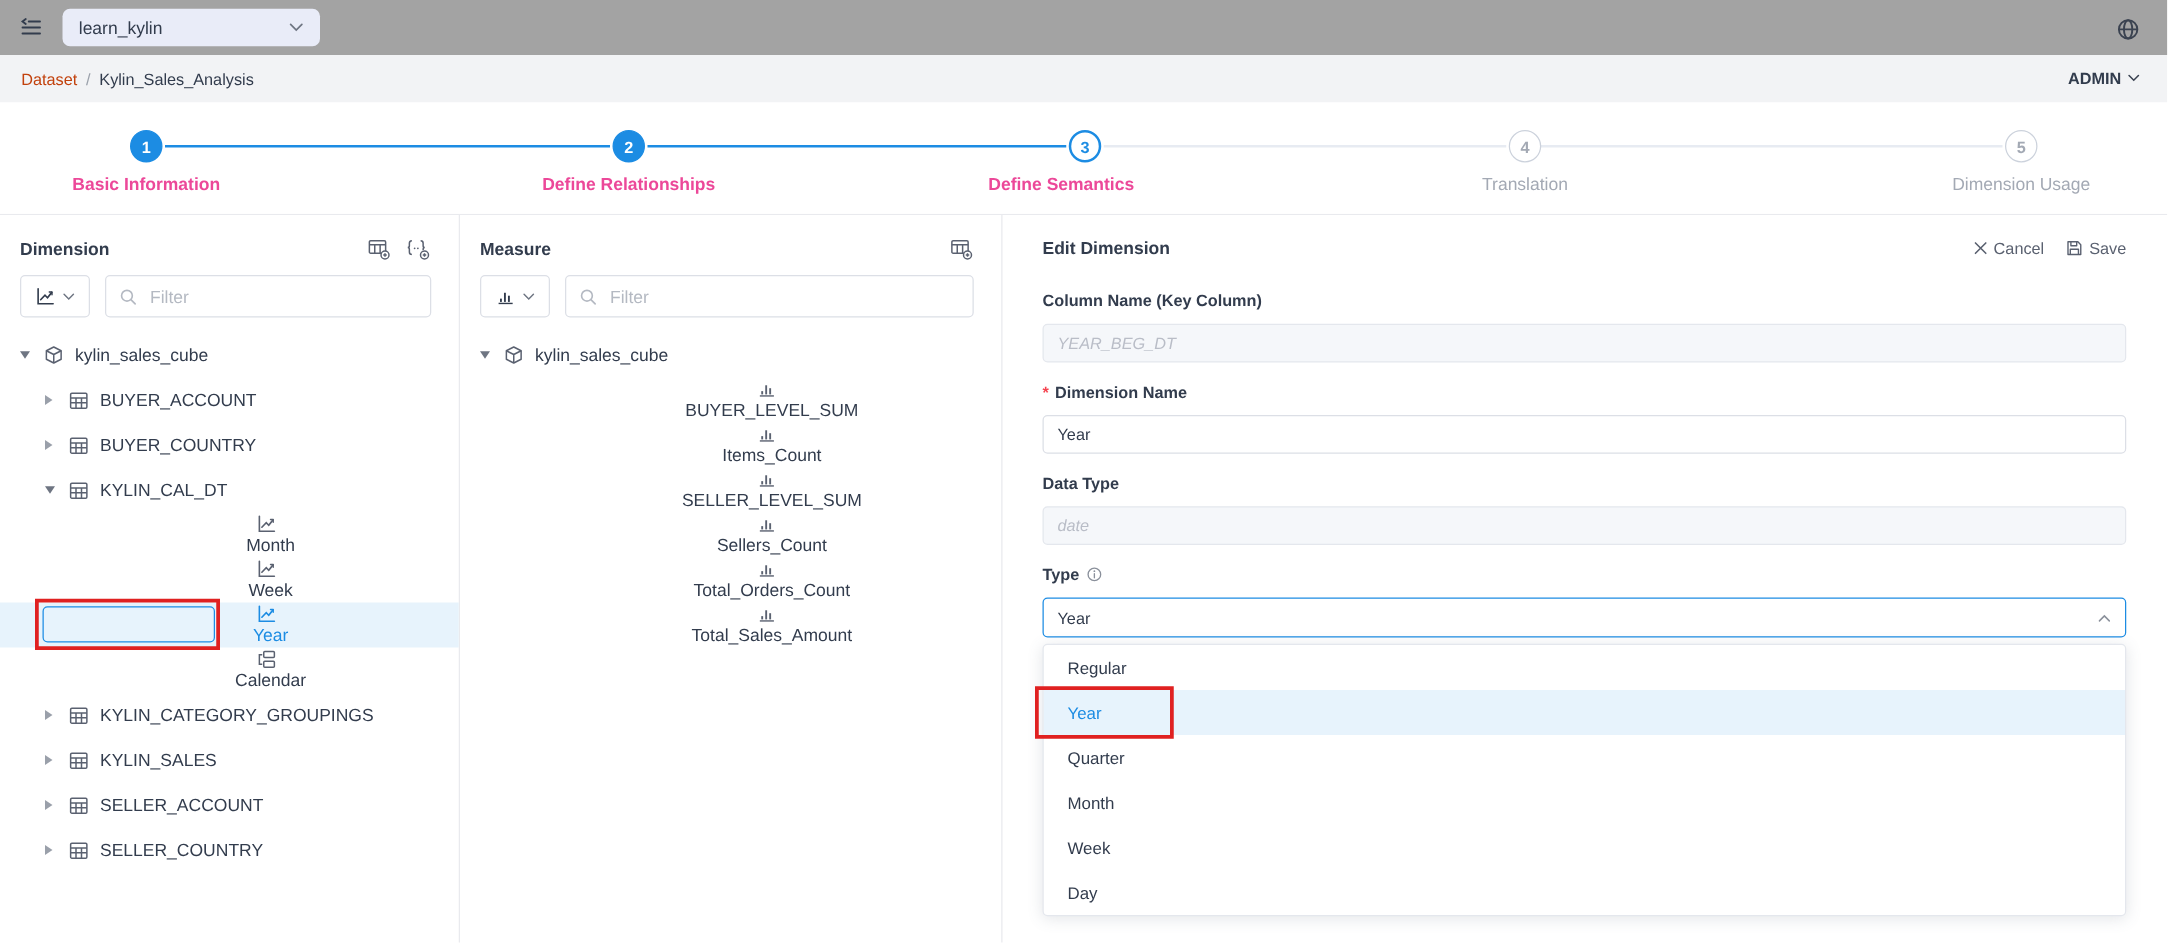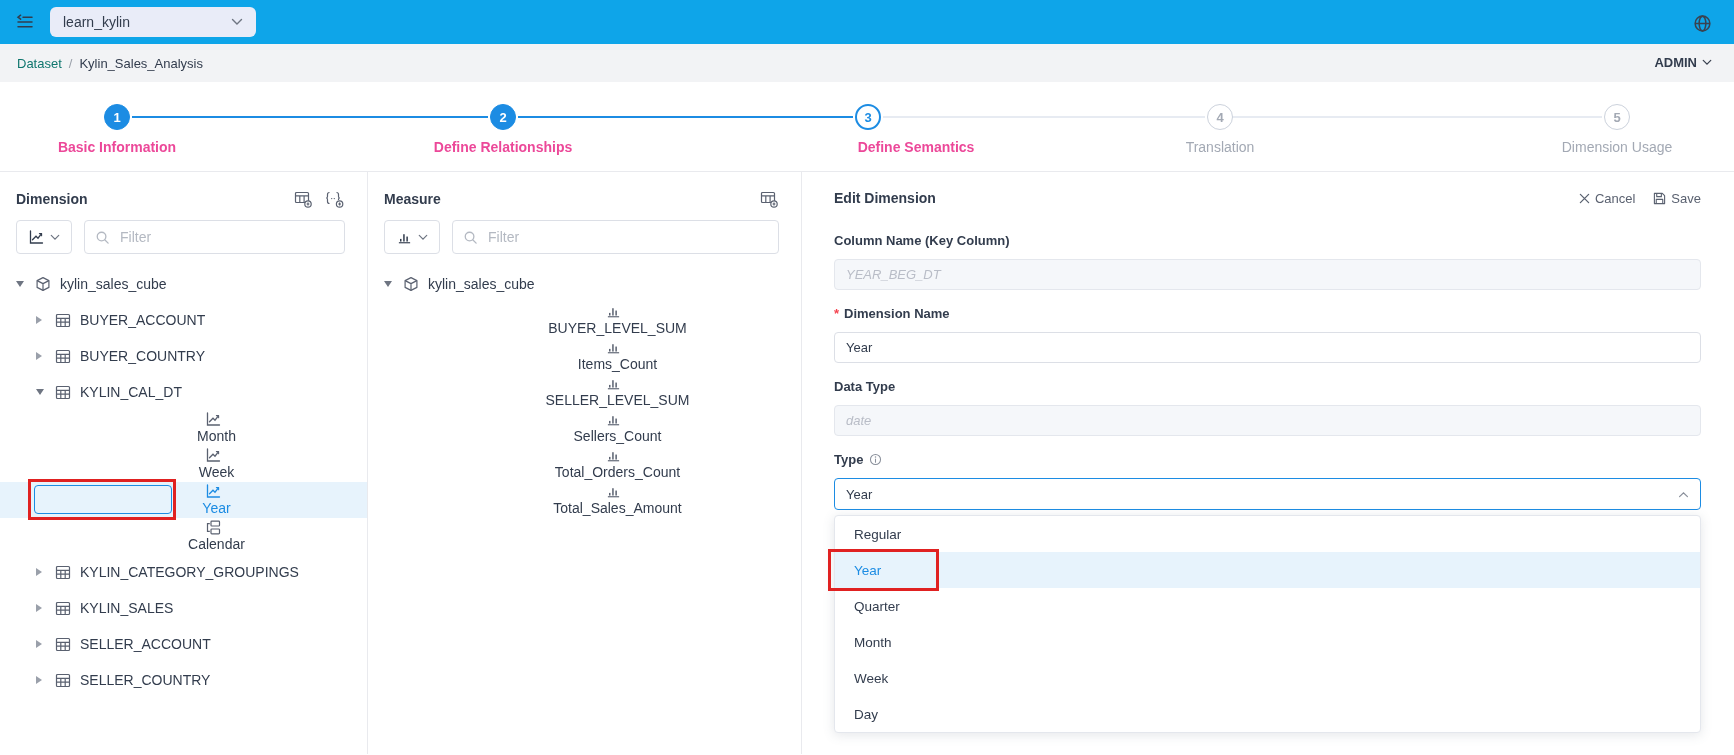--- a/index.html
+++ b/index.html
@@ -5,34 +5,34 @@
   * { box-sizing: border-box; }
   html,body { margin:0; padding:0; }
   body {
     font-family: "Liberation Sans", "DejaVu Sans", sans-serif;
     color:#323c4d;
     background:#fff;
   }
   .screen { position:relative; width:1734px; height:755px; background:#fff; overflow:hidden; }
 
   
-  .topbar { height:44px; display:flex; align-items:center; padding:0 22px 0 16px; background:#0ea5e9; }
+  .topbar { height:44px; display:flex; align-items:center; padding:0 22px 0 16px; background:#a3a3a3; }
   .icon-btn { display:flex; align-items:center; justify-content:center; cursor:pointer; }
   .project-pill {
     margin-left:16px; width:206px; height:30px; background:#e9ecf8; border-radius:6px;
     display:flex; align-items:center; justify-content:space-between; padding:0 13px;
     font-size:14px; color:#323c4d; cursor:pointer;
   }
   .topbar-spacer { flex:1; }
   .topbar-right { display:flex; align-items:flex-end; gap:22px;flex-direction:column; }
   .admin-menu { display:flex; align-items:center; gap:5px; font-size:13px; font-weight:600; color:#323c4d; cursor:pointer; }
 
   
   .breadcrumb { height:38px; background:#f2f3f5; display:flex; align-items:center; padding:0 17px; font-size:13px; }
-  .crumb-muted { color:#0f766e; }
+  .crumb-muted { color:#c2410c; }
   .crumb-sep { color:#9aa0aa; margin:0 7px; }
   .crumb-current { color:#323c4d; }
 
   
   .stepper { position:relative; height:89px; background:#fff; }
   .step-line { position:absolute; top:34px; height:2px; background:#e7ebf2; }
   .step-line.done { background:#1c8ce3; }
   .l1 { left:132px; width:356px; }
   .l2 { left:518px; width:335px; }
   .l3 { left:883px; width:322px; }
@@ -43,21 +43,21 @@
     background:#fff; border:1.5px solid #ccd2dc; color:#a3a9b4;
   }
   .step-circle.done { background:#1c8ce3; border-color:#1c8ce3; color:#fff; }
   .step-circle.active { background:#fff; border:2px solid #1c8ce3; color:#1c8ce3; }
   .c1 { left:104px; } .c2 { left:490px; } .c3 { left:855px; } .c4 { left:1207px; } .c5 { left:1604px; }
   .step-label {
     position:absolute; top:57px; width:220px; text-align:center; transform:translateX(-50%);
     font-size:14px; color:#a3a9b4;
   }
   .step-label.hl { color:#ec4899; font-weight:bold; }
-  .t1 { left:117px; } .t2 { left:503px; } .t3 { left:916px; } .t4 { left:1220px; } .t5 { left:1617px; }
+  .t1 { left:117px; } .t2 { left:503px; } .t3 { left:849px; } .t4 { left:1220px; } .t5 { left:1617px; }
 
   
   .main { display:flex; height:583px; border-top:1px solid #e9eaee; }
   .p-dim { width:368px; border-right:1px solid #e9eaee; padding:14px 22px 0 16px; }
   .p-measure { width:434px; border-right:1px solid #e9eaee; padding:14px 22px 0 16px; }
   .p-edit { flex:1; padding:14px 33px 0 32px; }
 
   .panel-head { display:flex; align-items:center; justify-content:space-between; height:26px; }
   .panel-title { font-size:14px; font-weight:bold; color:#323c4d; }
   .head-icons { display:flex; align-items:center; gap:12px; }

